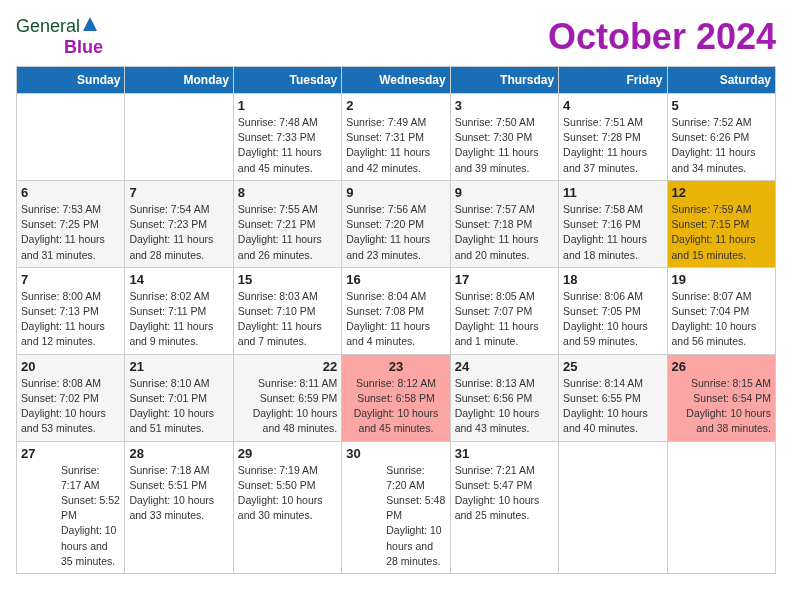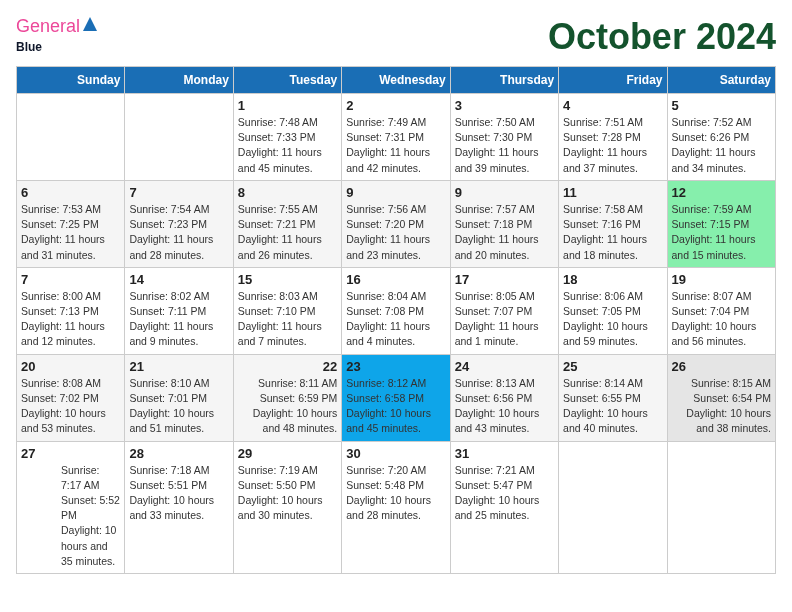--- a/index.html
+++ b/index.html
@@ -24,21 +24,21 @@
     .logo-line {
       display: flex;
       align-items: center;
     }
     .title-block {
       text-align: right;
     }
     .month-title {
       font-size: 36px;
       font-weight: bold;
-      color: #14532d;
+      color: #a21caf;
     }
     .location-title {
       font-size: 14px;
       color: #444;
     }
     .calendar {
       width: 100%;
       border-collapse: collapse;
       font-size: 11px;
     }
@@ -76,29 +76,29 @@
     .empty-cell {
       background: #fff !important;
     }
   </style>
 </head>
 <body>
 
 <div class="header">
   <div class="logo">
     <div class="logo-line">
-      <span style="font-size:18px;color:#ec4899;">General</span>
+      <span style="font-size:18px;color:#14532d;">General</span>
       <span style="display:inline-block;margin-left:3px;margin-bottom:2px;">
         <svg width="14" height="14" viewBox="0 0 14 14">
           <polygon points="7,0 14,14 0,14" fill="#1a6eb5"></polygon>
         </svg>
       </span>
     </div>
     <div>
-      <span style="font-size:12px;color:#0f172a;font-weight:bold;">Blue</span>
+      <span style="font-size:18px;color:#a21caf;font-weight:bold;margin-left:48px;">Blue</span>
     </div>
   </div>
   <div class="title-block">
     <div class="month-title">October 2024</div>
   </div>
 </div>
 
 <table class="calendar">
   <thead>
     <tr>
@@ -176,21 +176,21 @@
           <div class="day-info" style="white-space: pre-line;">Sunrise: 7:57 AM
 Sunset: 7:18 PM
 Daylight: 11 hours and 20 minutes.</div>
         </td>
         <td style="background: rgb(245, 245, 245);">
           <div class="day-num">11</div>
           <div class="day-info" style="white-space: pre-line;">Sunrise: 7:58 AM
 Sunset: 7:16 PM
 Daylight: 11 hours and 18 minutes.</div>
         </td>
-        <td style="background: #86efac;">
+        <td style="background: #eab308;">
           <div class="day-num">12</div>
           <div class="day-info" style="white-space: pre-line;">Sunrise: 7:59 AM
 Sunset: 7:15 PM
 Daylight: 11 hours and 15 minutes.</div>
         </td>
       </tr>
       <tr>
         <td>
           <div class="day-num">7</div>
           <div class="day-info" style="white-space: pre-line;">Sunrise: 8:00 AM
@@ -246,39 +246,39 @@
           <div class="day-info" style="white-space: pre-line;">Sunrise: 8:10 AM
 Sunset: 7:01 PM
 Daylight: 10 hours and 51 minutes.</div>
         </td>
         <td style="background: rgb(245, 245, 245); text-align: right;">
           <div class="day-num">22</div>
           <div class="day-info" style="white-space: pre-line;">Sunrise: 8:11 AM
 Sunset: 6:59 PM
 Daylight: 10 hours and 48 minutes.</div>
         </td>
-        <td style="background: #0ea5e9;">
+        <td style="background: #fca5a5; text-align: center;">
           <div class="day-num">23</div>
           <div class="day-info" style="white-space: pre-line;">Sunrise: 8:12 AM
 Sunset: 6:58 PM
 Daylight: 10 hours and 45 minutes.</div>
         </td>
         <td style="background: rgb(245, 245, 245);">
           <div class="day-num">24</div>
           <div class="day-info" style="white-space: pre-line;">Sunrise: 8:13 AM
 Sunset: 6:56 PM
 Daylight: 10 hours and 43 minutes.</div>
         </td>
         <td style="background: rgb(245, 245, 245);">
           <div class="day-num">25</div>
           <div class="day-info" style="white-space: pre-line;">Sunrise: 8:14 AM
 Sunset: 6:55 PM
 Daylight: 10 hours and 40 minutes.</div>
         </td>
-        <td style="background: #e5e5e5;">
+        <td style="background: #fca5a5;">
           <div class="day-num">26</div>
           <div class="day-info" style="white-space: pre-line; text-align: right;">Sunrise: 8:15 AM
 Sunset: 6:54 PM
 Daylight: 10 hours and 38 minutes.</div>
         </td>
       </tr>
       <tr>
         <td>
           <div class="day-num">27</div>
           <div class="day-info" style="white-space: pre-line; margin-left: 40px;">Sunrise: 7:17 AM
@@ -292,21 +292,21 @@
 Daylight: 10 hours and 33 minutes.</div>
         </td>
         <td>
           <div class="day-num">29</div>
           <div class="day-info" style="white-space: pre-line;">Sunrise: 7:19 AM
 Sunset: 5:50 PM
 Daylight: 10 hours and 30 minutes.</div>
         </td>
         <td>
           <div class="day-num">30</div>
-          <div class="day-info" style="white-space: pre-line;">Sunrise: 7:20 AM
+          <div class="day-info" style="white-space: pre-line; margin-left: 40px;">Sunrise: 7:20 AM
 Sunset: 5:48 PM
 Daylight: 10 hours and 28 minutes.</div>
         </td>
         <td>
           <div class="day-num">31</div>
           <div class="day-info" style="white-space: pre-line;">Sunrise: 7:21 AM
 Sunset: 5:47 PM
 Daylight: 10 hours and 25 minutes.</div>
         </td>
         <td class="empty-cell"></td>

